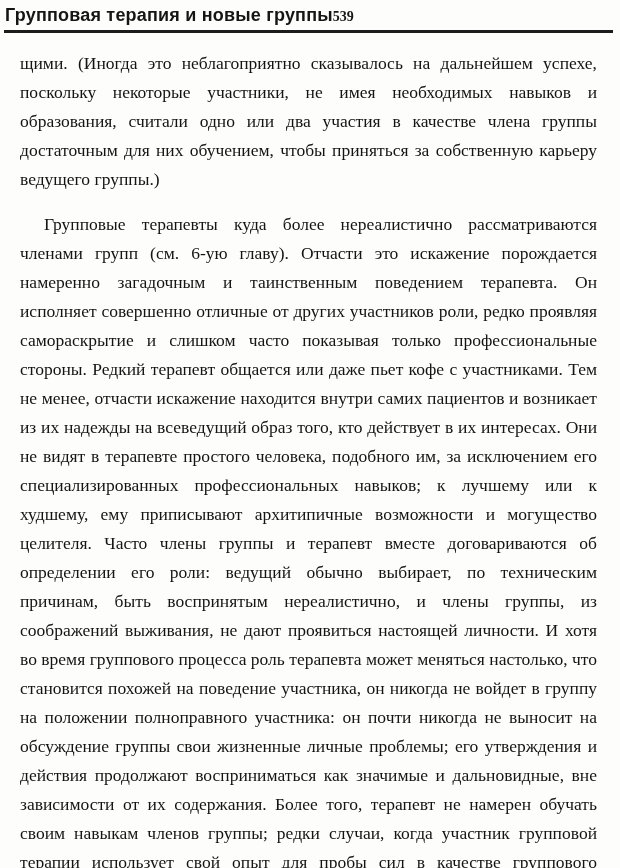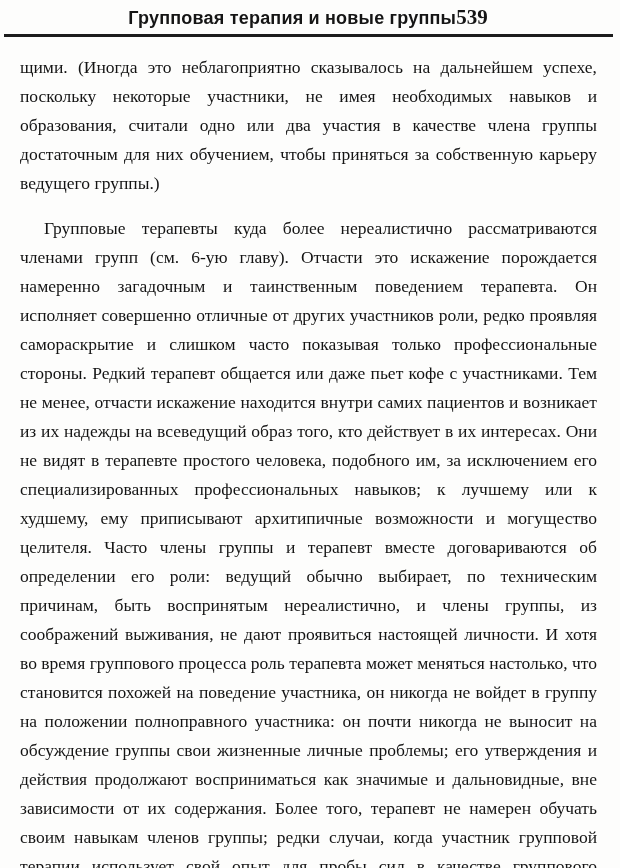--- a/index.html
+++ b/index.html
@@ -12,35 +12,35 @@
     width: 620px;
     height: 868px;
     box-sizing: border-box;
     background: #fdfdfc;
     color: #151515;
     padding: 5px 7px 0 4px;
     overflow: hidden;
   }
   .running-head {
     display: flex;
-    justify-content: center;
+    justify-content: flex-start;
     align-items: baseline;
     padding: 0 2px 0 1px;
   }
   .head-title {
     font-family: "Liberation Sans", sans-serif;
     font-weight: 700;
     font-size: 18px;
     letter-spacing: 0.2px;
     white-space: nowrap;
   }
   .head-page {
     font-family: "Liberation Serif", serif;
     font-weight: 700;
-    font-size: 21px;
+    font-size: 14px;
   }
   .head-rule {
     height: 3px;
     background: #1c1c1c;
     margin-top: 4px;
     border: none;
   }
   .body-text {
     margin-top: 10px;
     font-family: "Liberation Serif", "DejaVu Serif", serif;

